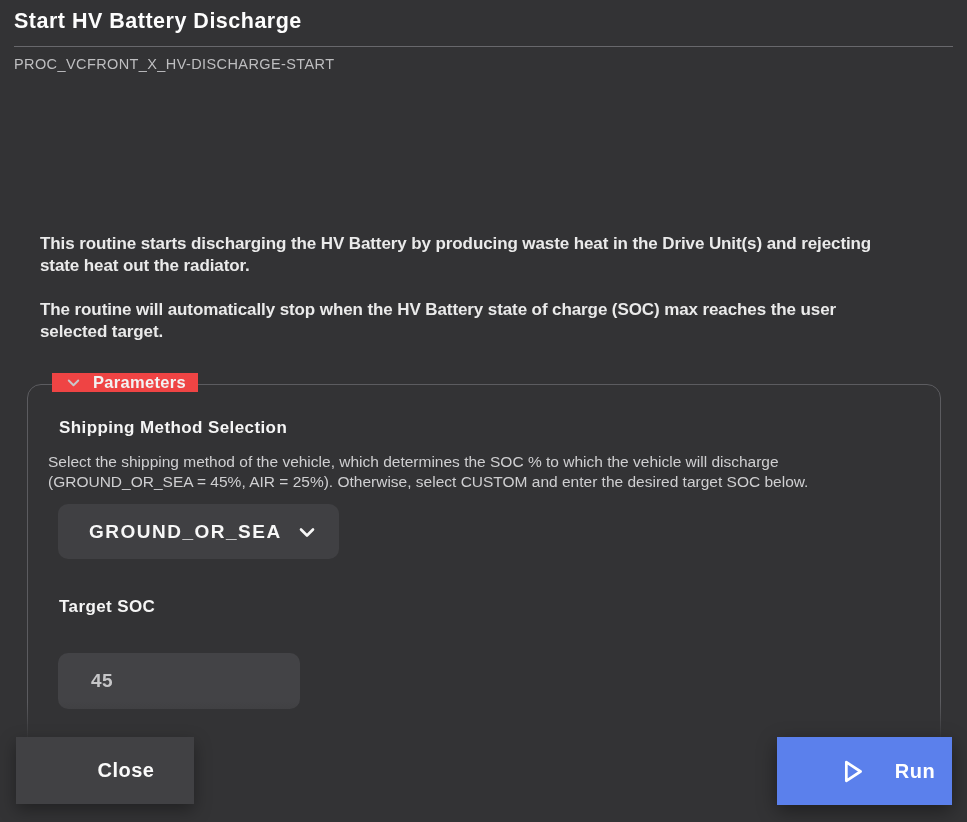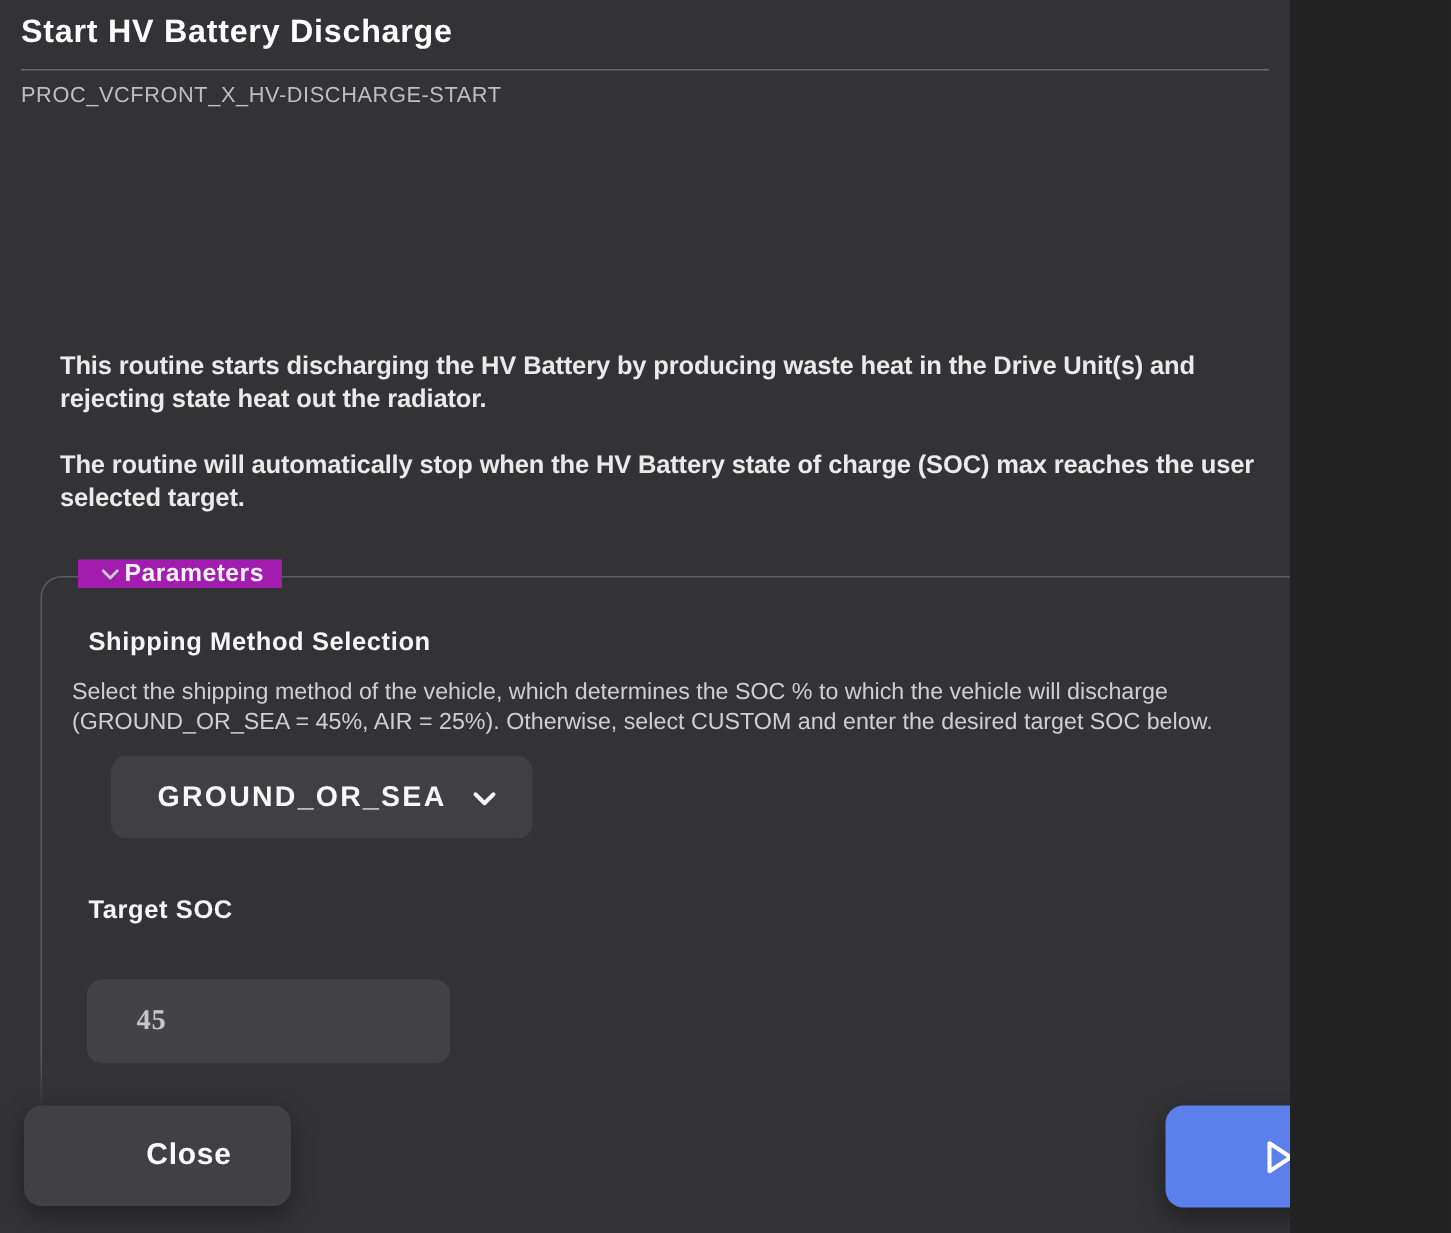--- a/index.html
+++ b/index.html
@@ -1,19 +1,19 @@
 <!DOCTYPE html>
 <html><head>
 <meta charset="utf-8">
 <style>
   html,body{margin:0;padding:0;background:#222;}
   *{box-sizing:border-box;}
   .screen{
     position:relative;
-    width:860px;height:822px;
+    width:967px;height:822px;
     background:#333335;
     overflow:hidden;
     font-family:"Liberation Sans",sans-serif;
     color:#eee;
   }
   
   .page-title{
     position:absolute;left:14px;top:9px;margin:0;
     font-size:21.5px;font-weight:bold;letter-spacing:.5px;color:#fdfdfd;
   }
@@ -41,64 +41,64 @@
   }
   .p1{top:233px;max-width:862px;}
   .p2{top:299px;max-width:845px;}
   
   .params-box{
     position:absolute;left:27px;top:384px;width:914px;height:480px;
     border:1px solid #5c5c60;border-radius:14px;
   }
   .params-legend{
     position:absolute;top:-12px;left:24px;
-    background:#a21caf;padding:0 12px;
-    display:flex;align-items:center;cursor:pointer;
+    background:#ef4444;padding:0 12px;
+    display:flex;align-items:center;gap:10px;cursor:pointer;
   }
   .params-legend .chev{width:19px;height:19px;display:block;}
   .params-legend span{
     font-size:16.5px;font-weight:bold;letter-spacing:.3px;color:#f2f2f2;
   }
   .param-heading{
     position:absolute;left:31px;margin:0;
     font-size:17px;font-weight:bold;letter-spacing:.4px;color:#f5f5f5;
   }
   .shipping-heading{top:33px;}
   .target-heading{top:212px;}
   .param-desc{
     position:absolute;left:20px;margin:0;
     font-size:15.5px;line-height:19.5px;color:#cfcfd1;letter-spacing:0;
   }
   .shipping-desc{top:67px;max-width:858px;}
   .target-desc{top:246px;max-width:858px;color:#bcbcbe;}
   .dropdown{
     position:absolute;left:30px;top:119px;width:281px;height:55px;
     background:#404043;border-radius:10px;cursor:pointer;
-    display:flex;align-items:center;margin-left:16px;
+    display:flex;align-items:center;
   }
   .dropdown .dd-label{
     margin-left:31px;font-size:19px;font-weight:bold;letter-spacing:1.5px;color:#f7f7f7;
   }
   .dropdown .chev{position:absolute;right:20px;width:24px;height:24px;}
   .soc-input{
     position:absolute;left:30px;top:268px;width:242px;height:56px;
     background:#434346;border:none;border-radius:10px;
-    color:#c6c6c8;font-family:Liberation Serif, serif;
+    color:#c6c6c8;font-family:Liberation Sans, sans-serif;
     font-size:19px;font-weight:bold;letter-spacing:.5px;
     padding:0 16px 0 33px;outline:none;
   }
   
   .bottom-fade{
     position:absolute;left:0;right:0;top:702px;height:120px;
     background:linear-gradient(to bottom, rgba(51,51,53,0) 0%, #333335 32%);
     pointer-events:none;
   }
   
   .btn{
-    position:absolute;border:none;border-radius:12px;cursor:pointer;
+    position:absolute;border:none;border-radius:0;cursor:pointer;
     font-family:"Liberation Sans",sans-serif;
     font-size:20px;font-weight:bold;letter-spacing:.5px;color:#fafafa;
     display:flex;align-items:center;justify-content:center;padding-left:48px;
   }
   .close-btn{
     left:16px;top:737px;width:178px;height:67px;
     background:#414144;box-shadow:0 6px 16px rgba(0,0,0,.35);
   }
   .run-btn{
     left:777px;top:737px;width:175px;height:68px;

